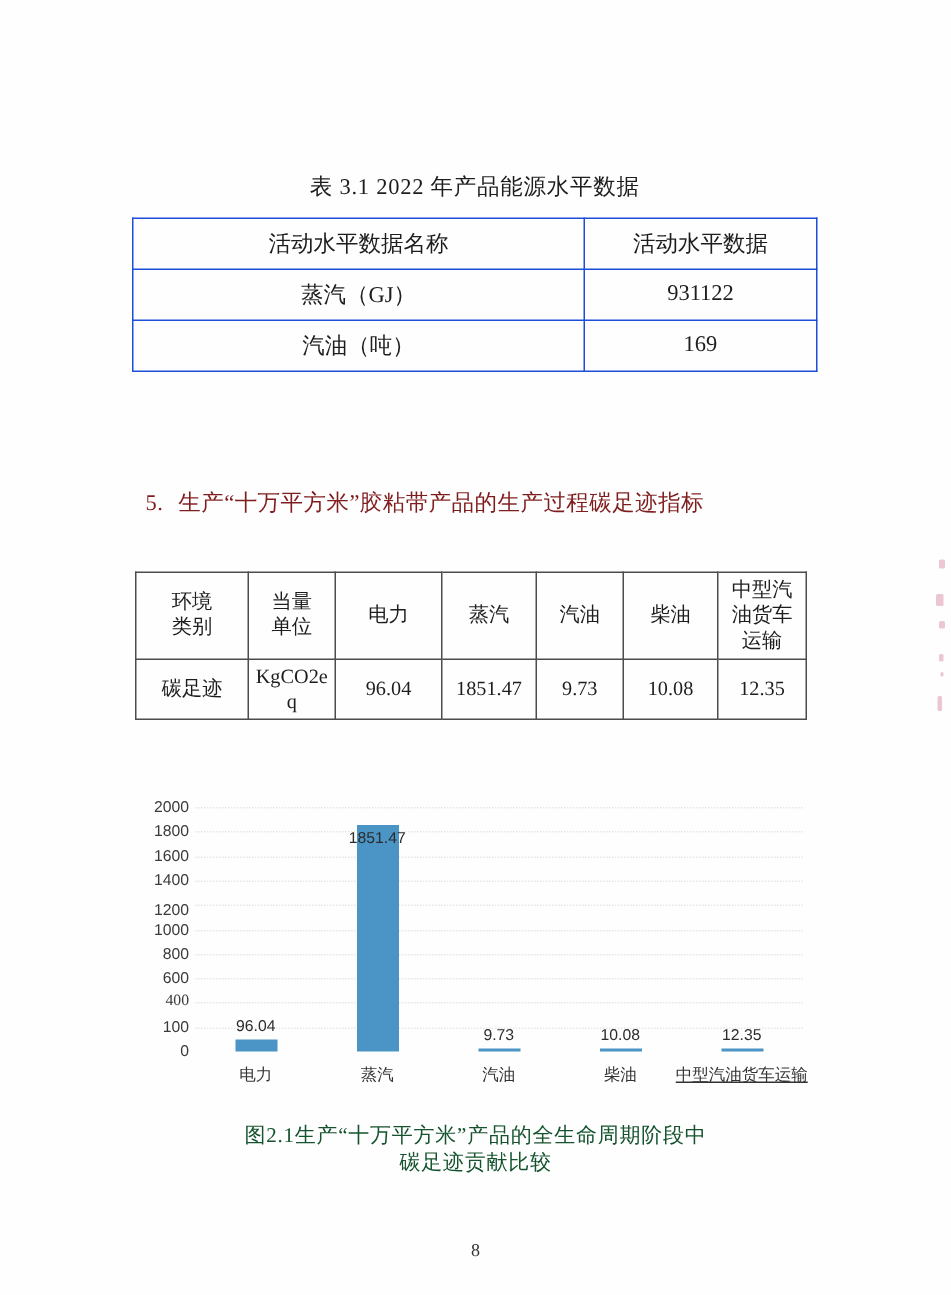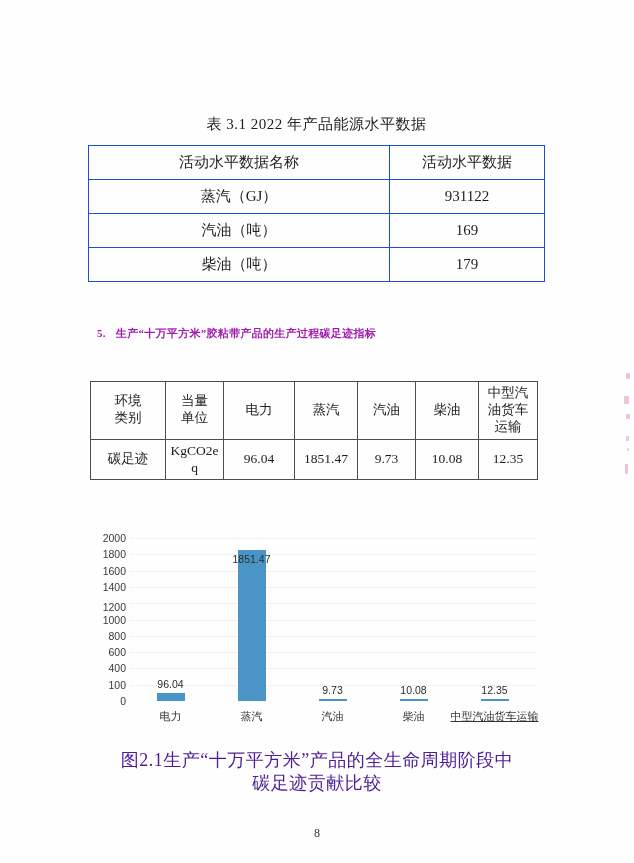--- a/index.html
+++ b/index.html
@@ -19,22 +19,22 @@
     border-collapse:collapse; table-layout:fixed;
   }
   table.t1 th, table.t1 td {
     border:1px solid #1d4ed8; text-align:center; vertical-align:middle;
     font-size:15px; font-weight:normal; height:34px; color:#1d1d1d;
   }
   table.t1 col.c1 { width:66%; }
   table.t1 col.c2 { width:34%; }
   
   .sec-heading {
-    position:absolute; top:326px; left:97px; font-size:11px; font-weight:bold;
-    color:#a21caf; letter-spacing:0.3px;
+    position:absolute; top:326px; left:97px; font-size:15px; font-weight:normal;
+    color:#7f1d1d; letter-spacing:0.3px;
   }
   .sec-heading .num { margin-right:10px; }
   
   .t2-title {
     position:absolute; top:354px; left:98px; font-size:14.5px; color:#1d1d1d;
     letter-spacing:0.3px;
   }
   table.t2 {
     position:absolute; top:381px; left:90px; width:447px;
     border-collapse:collapse; table-layout:fixed;
@@ -63,21 +63,21 @@
     position:absolute; width:64px; text-align:center;
     font-size:10.5px; color:#2c2c2c;
   }
   #chart .cat-label {
     position:absolute; text-align:center; font-size:11px; color:#333;
     white-space:nowrap;
   }
   
   .fig-caption {
     position:absolute; top:749px; left:0; width:634px; text-align:center;
-    font-size:18px; color:#4c1d95; line-height:1.25; letter-spacing:0.5px;
+    font-size:14px; color:#14532d; line-height:1.25; letter-spacing:0.5px;
   }
   .page-number {
     position:absolute; top:826px; left:0; width:634px; text-align:center;
     font-size:12px; color:#333;
   }
   
   .margin-marks { position:absolute; top:0; left:0; }
   .margin-marks span {
     position:absolute; background:rgba(214,130,158,0.45); border-radius:1px;
   }
@@ -101,24 +101,20 @@
       </tr>
     </thead>
     <tbody>
       <tr>
         <td>蒸汽（GJ）</td>
         <td>931122</td>
       </tr>
       <tr>
         <td>汽油（吨）</td>
         <td>169</td>
-      </tr>
-      <tr>
-        <td>柴油（吨）</td>
-        <td>179</td>
       </tr>
     </tbody>
   </table>
 
   <div class="sec-heading">
     <span class="num">5.</span><span>生产“十万平方米”胶粘带产品的生产过程碳足迹指标</span>
   </div>
 
 
   <table class="t2">
@@ -158,21 +154,21 @@
         <td>12.35</td>
       </tr>
     </tbody>
   </table>
 
   <div id="chart">
       <div class="tick" style="top: 167px;">0</div>
       <div class="gridline" style="left: 40px; top: 156.7px; width: 405px;"></div>
       <div class="tick" style="top: 150.7px;">100</div>
       <div class="gridline" style="left: 40px; top: 140.4px; width: 405px;"></div>
-      <div class="tick" style="top: 134.4px;">400</div>
+      <div class="tick" style="top: 134.4px; font-family: Liberation Serif, serif;">400</div>
       <div class="gridline" style="left: 40px; top: 124.1px; width: 405px;"></div>
       <div class="tick" style="top: 118.1px;">600</div>
       <div class="gridline" style="left: 40px; top: 107.8px; width: 405px;"></div>
       <div class="tick" style="top: 101.8px;">800</div>
       <div class="gridline" style="left: 40px; top: 91.5px; width: 405px;"></div>
       <div class="tick" style="top: 85.5px;">1000</div>
       <div class="gridline" style="left: 40px; top: 75.2px; width: 405px;"></div>
       <div class="tick" style="top: 73px;">1200</div>
       <div class="gridline" style="left: 40px; top: 58.9px; width: 405px;"></div>
       <div class="tick" style="top: 52.9px;">1400</div>

